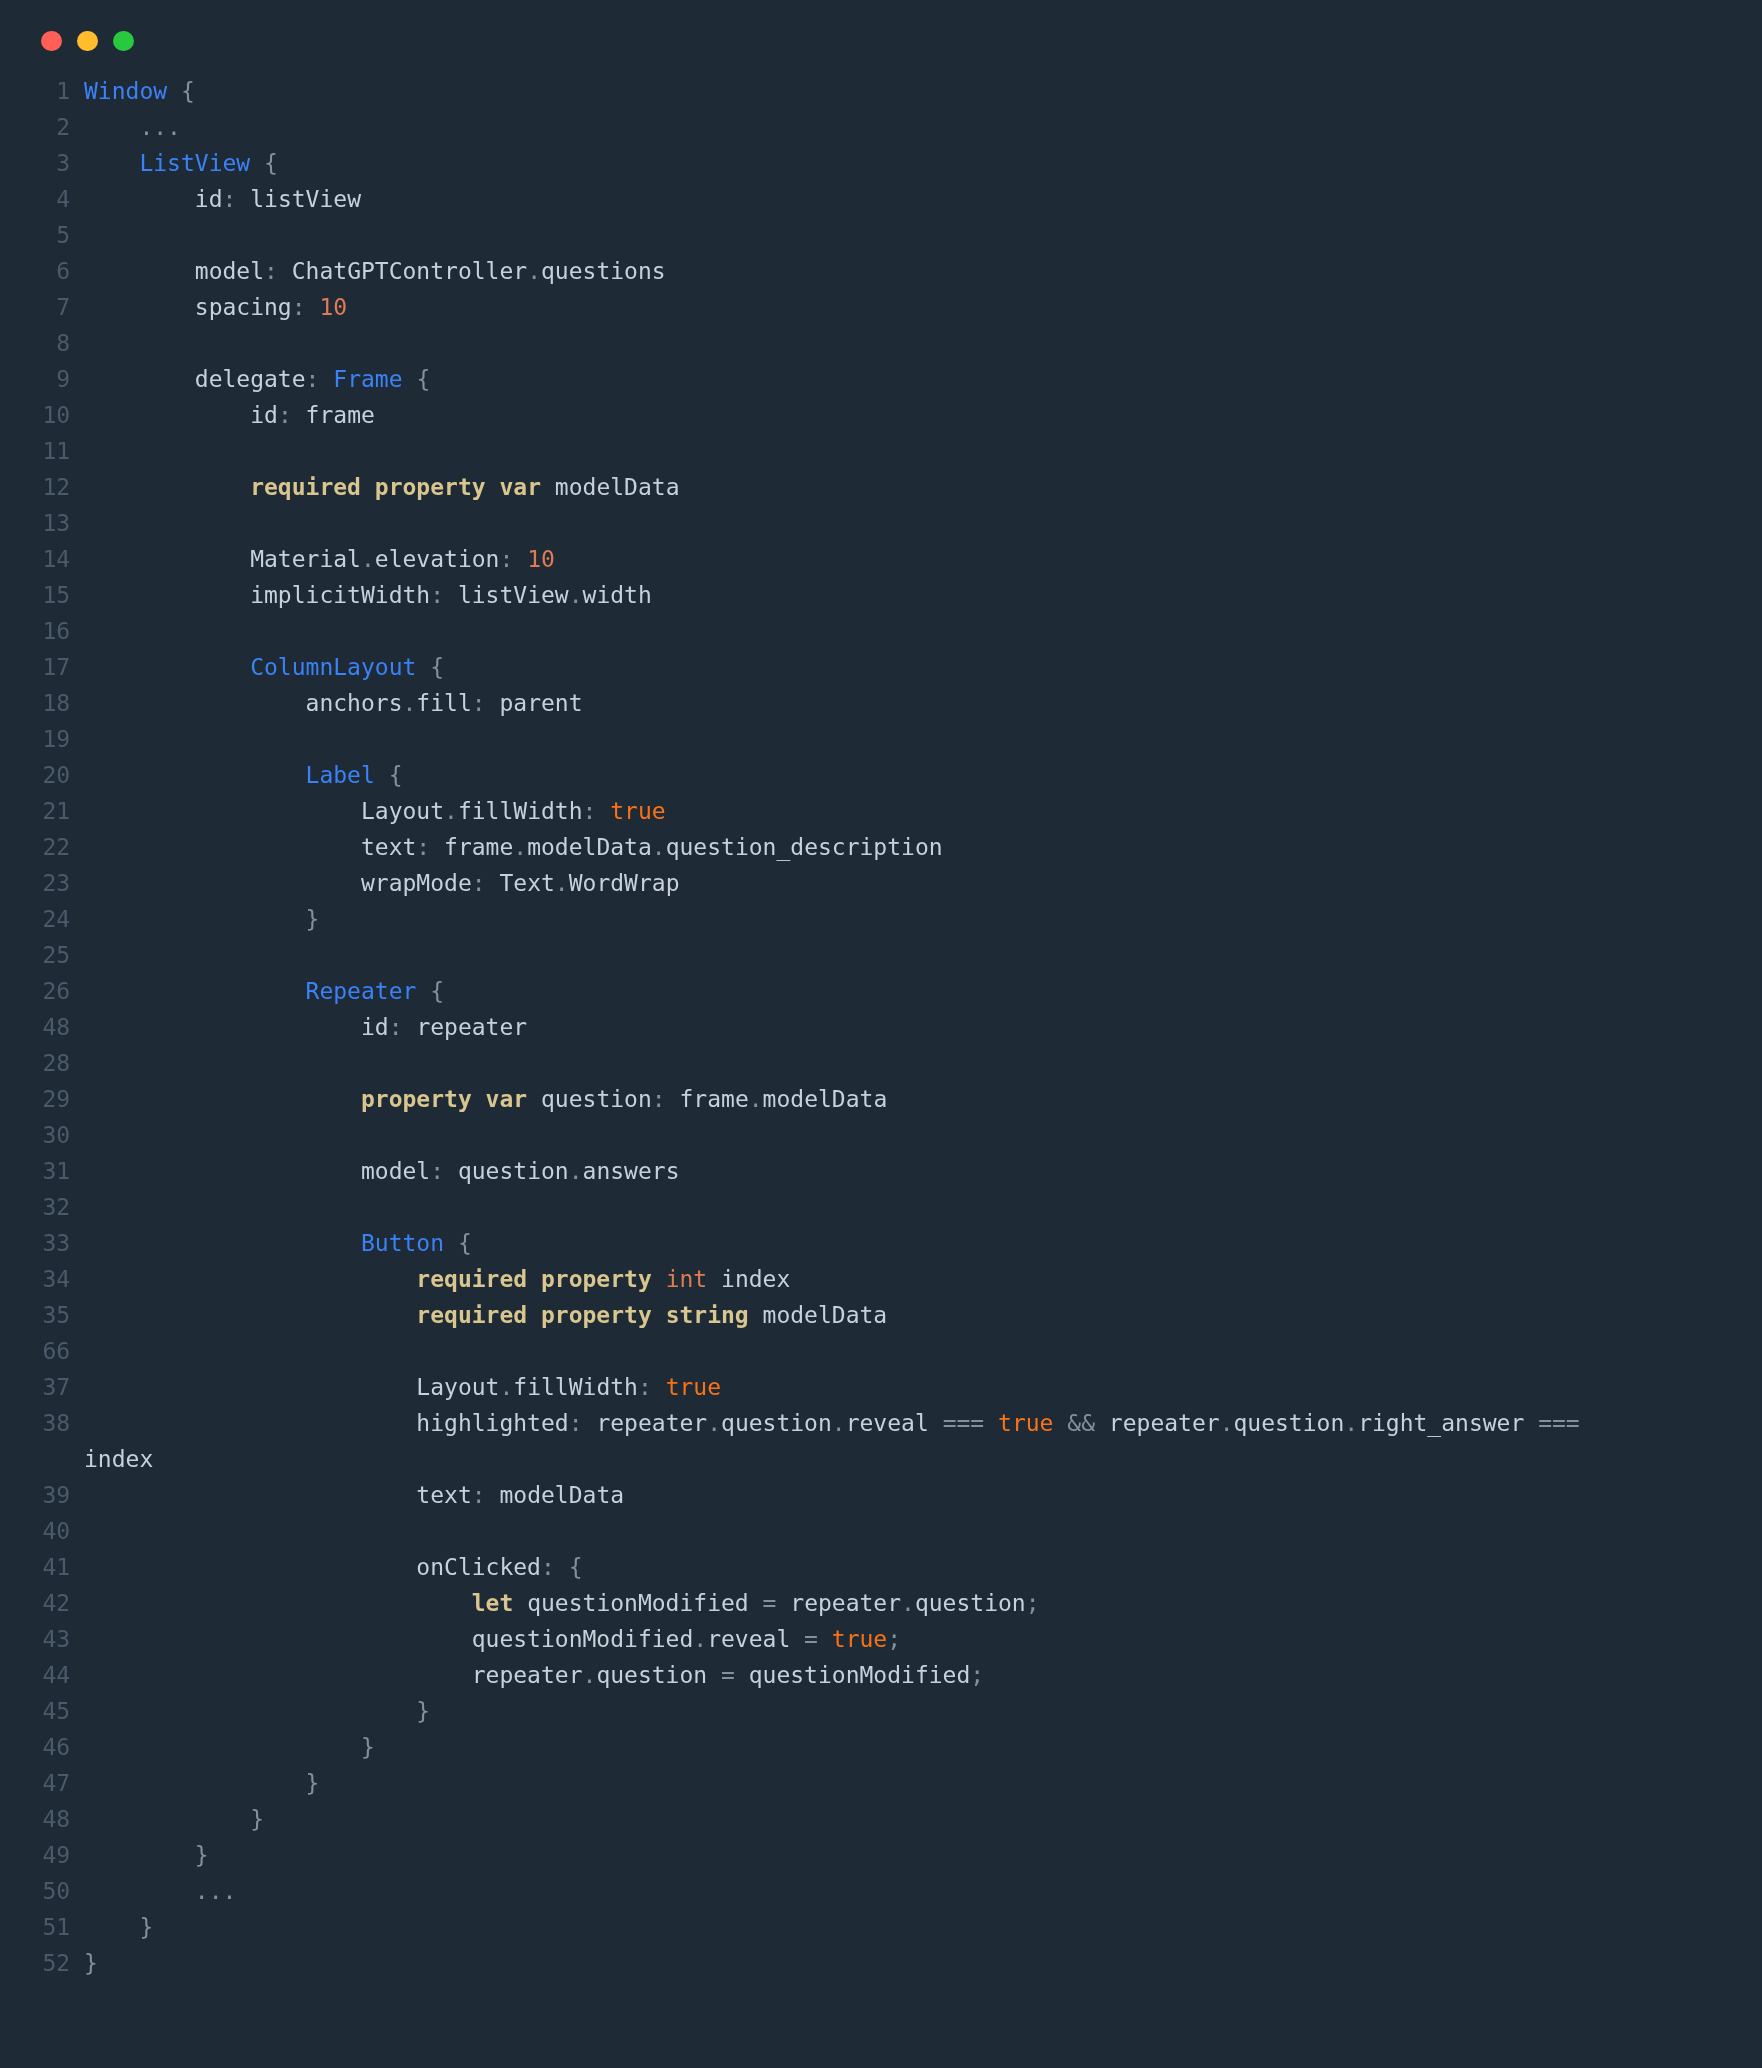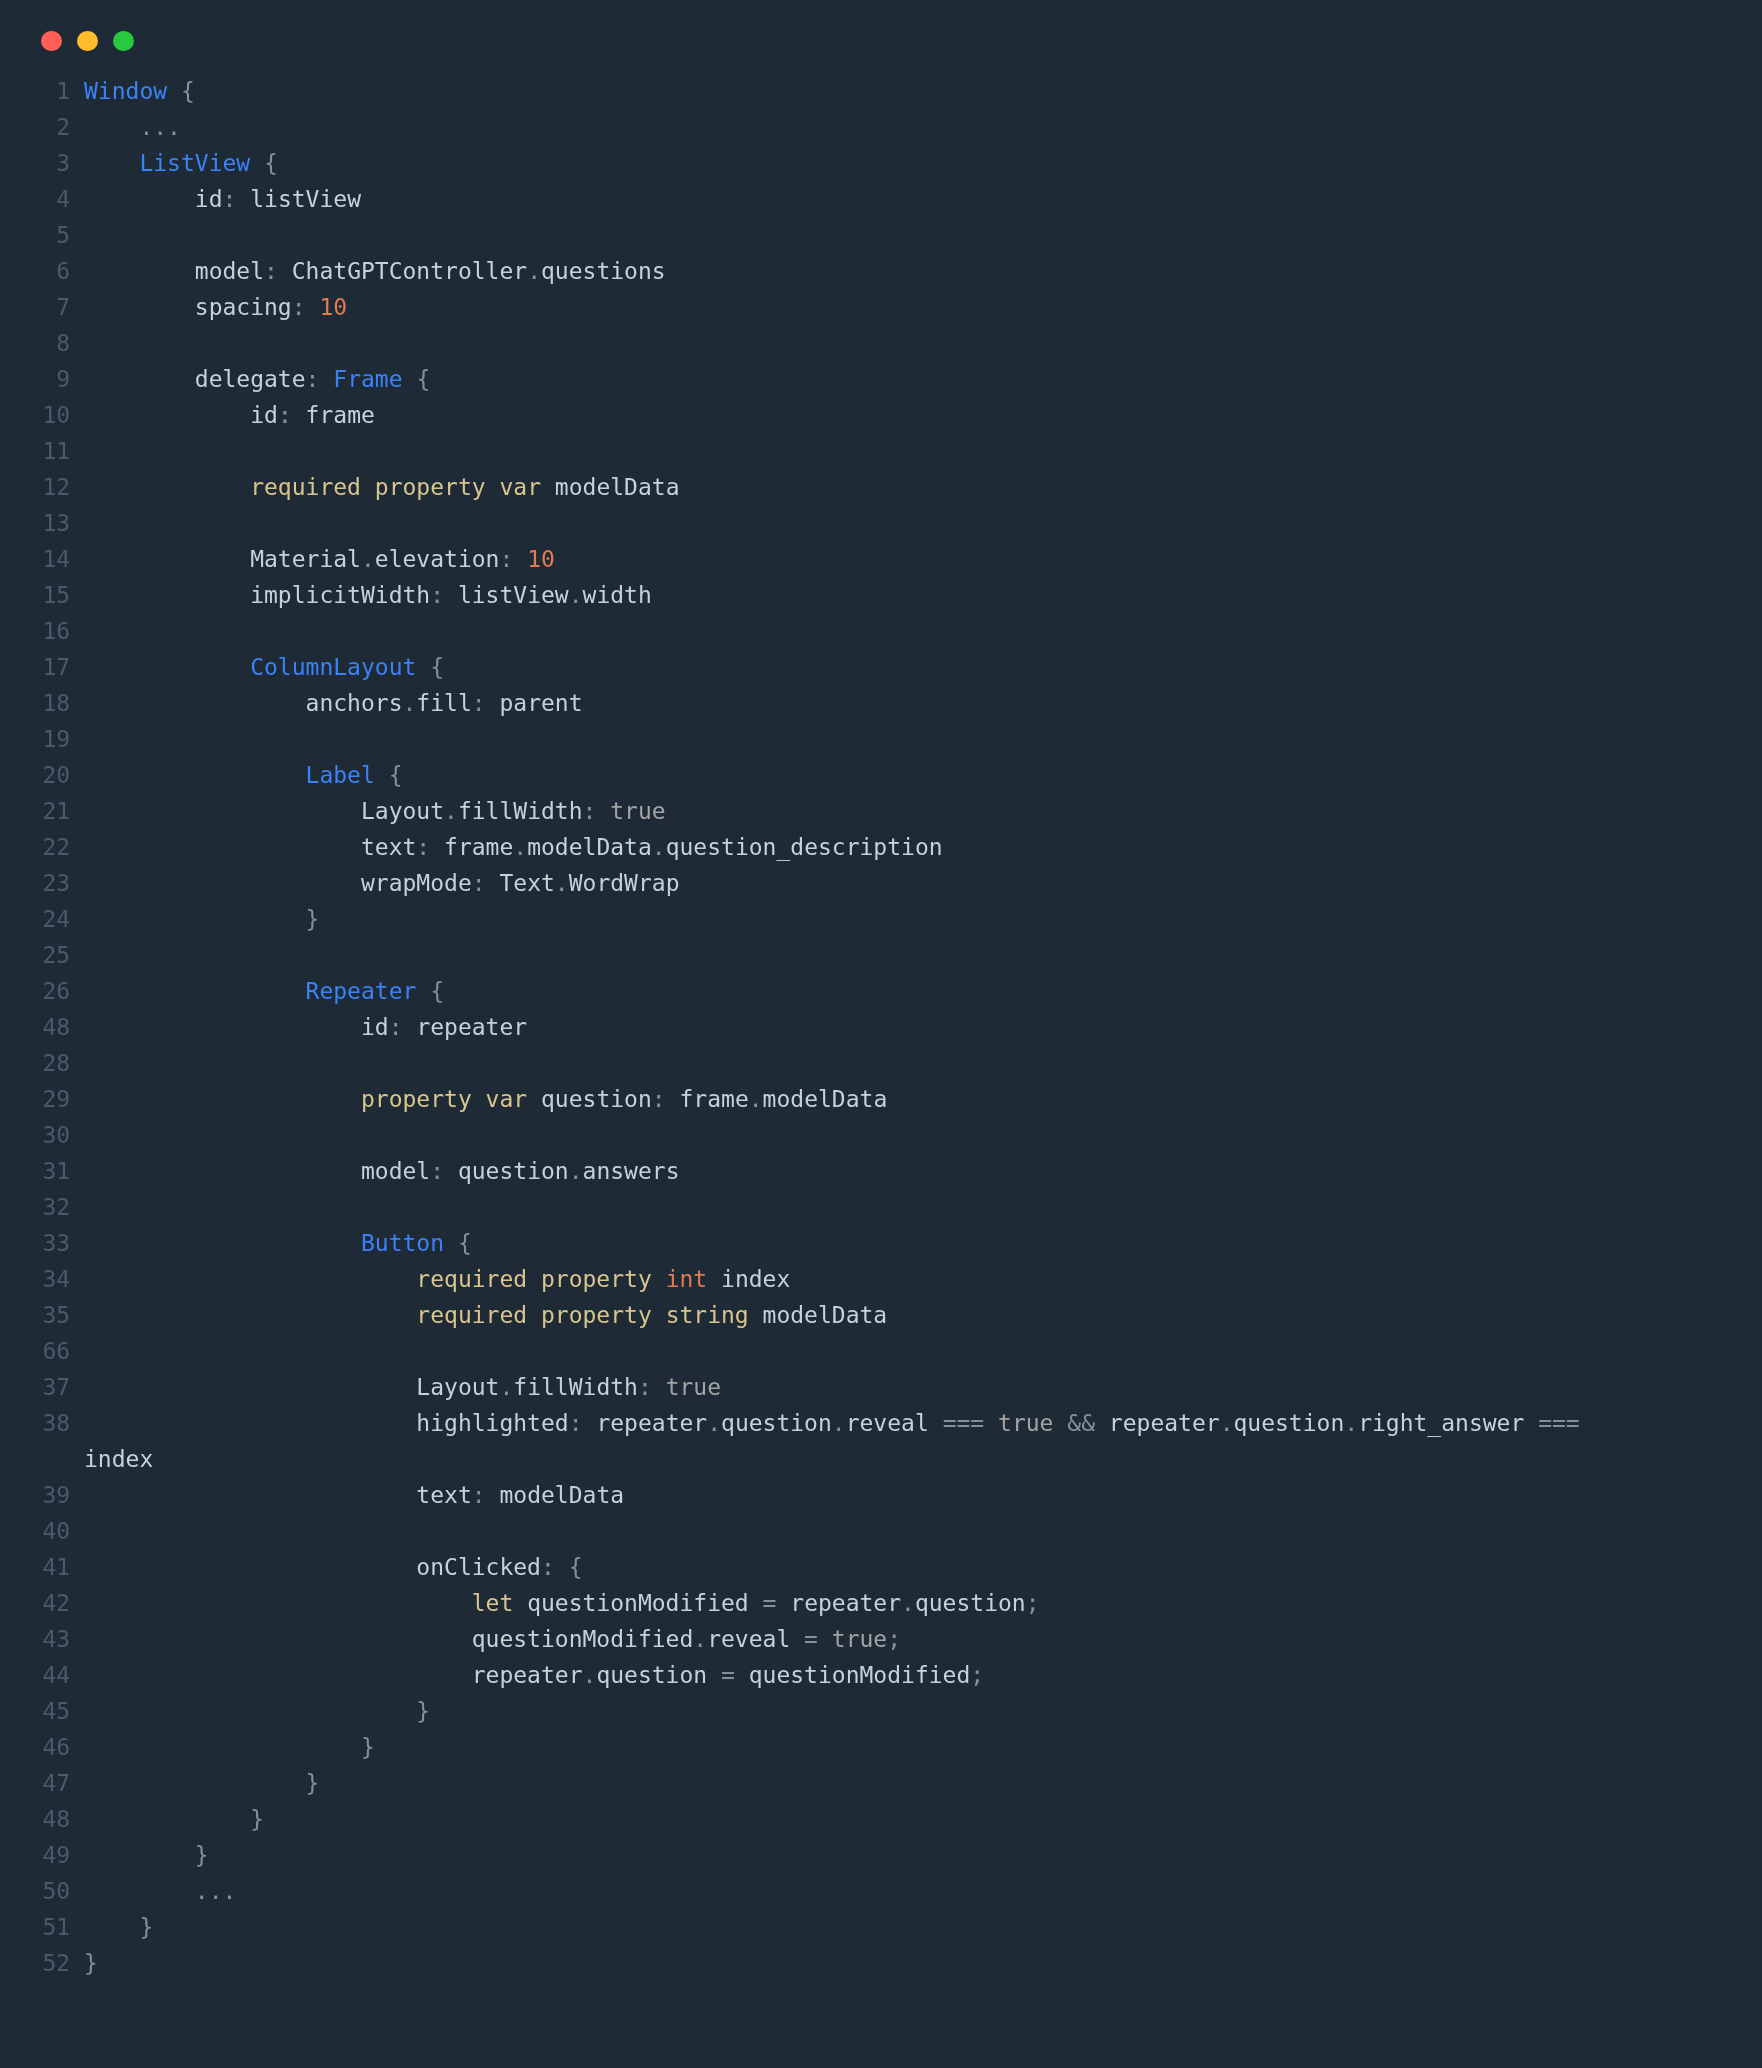--- a/index.html
+++ b/index.html
@@ -50,22 +50,22 @@
     color: #c7d1db;
     white-space: pre;
     overflow: hidden;
   }
   .code .line { height: 36px; }
   .code .wrap-line { height: 36px; }
   .c-type { color: #3b82f6; }
   .c-punc { color: #839299; }
   .c-prop { color: #c7d1db; text-align: center; }
   .c-num  { color: #e07b53; }
-  .c-bool { color: #a3a3a3; }
-  .c-kw   { color: #d9c58e; }
+  .c-bool { color: #f97316; }
+  .c-kw   { color: #d9c58e; font-weight: bold; }
   .c-id   { color: #c7d1db; }
   .c-op   { color: #839299; }
   .c-int  { color: #e07b53; text-align: right; }
 </style>
 </head>
 <body>
 
 <div class="window">
   <div class="titlebar">
     <div class="traffic-light tl-close"></div>

